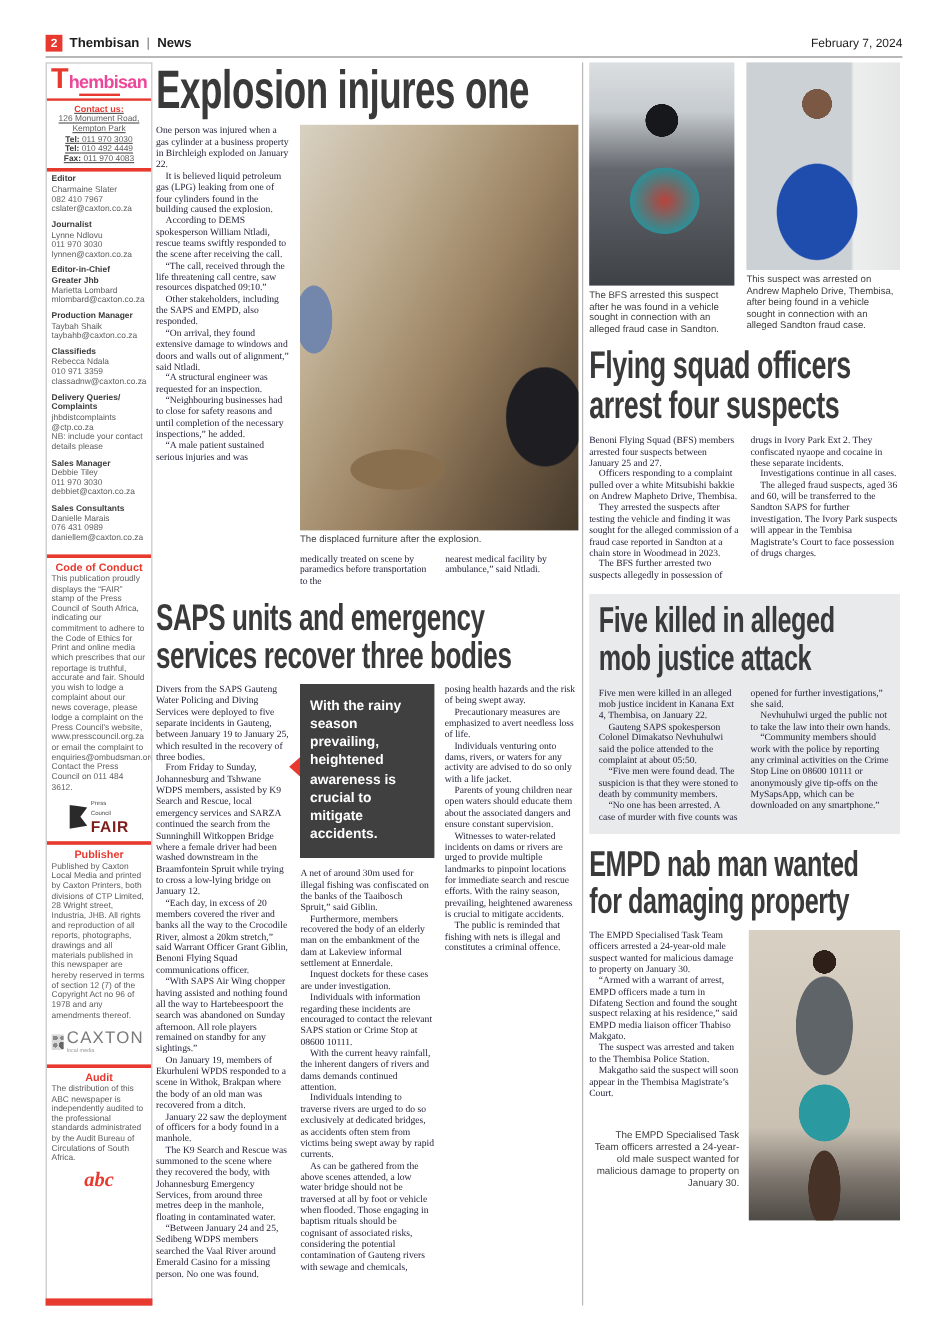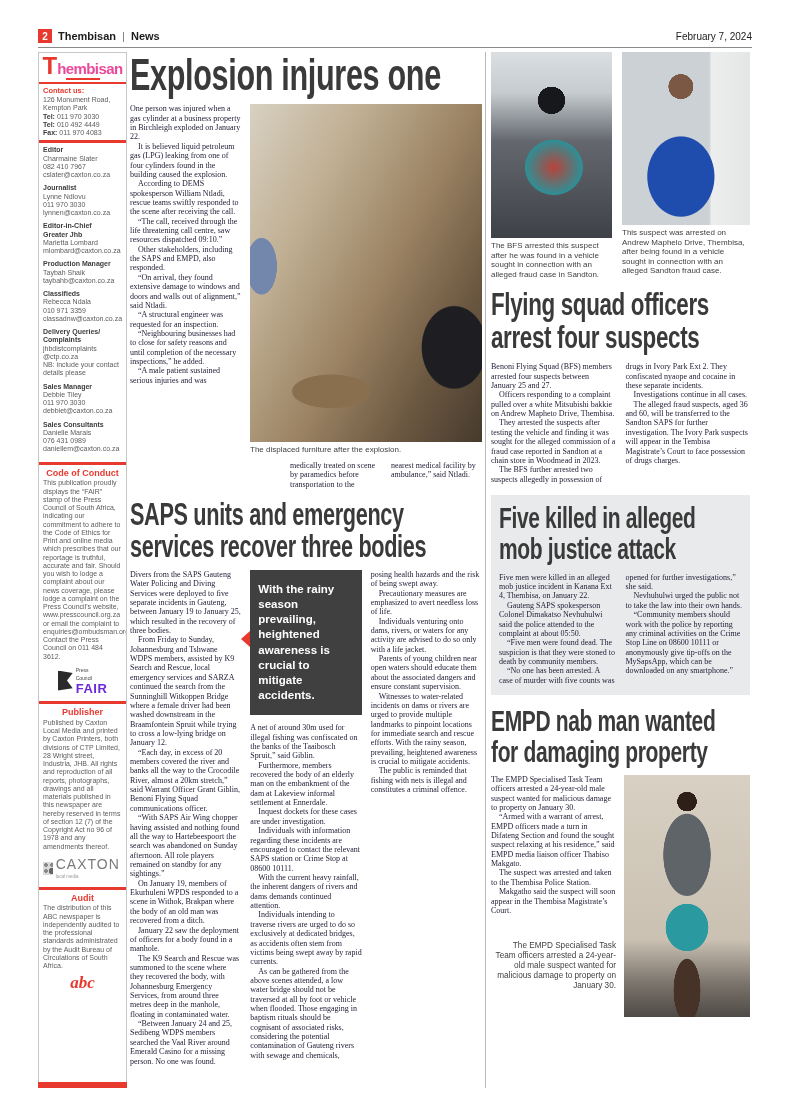--- a/index.html
+++ b/index.html
@@ -21,32 +21,32 @@
   
   .sidebar{position:absolute;left:38px;top:52px;width:89px;height:1036px;
     border:1px solid #c6c6c6;background:#fff;box-sizing:border-box;
     font-family:"Liberation Sans",sans-serif;font-size:7px;line-height:1.18;color:#5c5c5c;overflow:hidden;}
   .logo-box{border-bottom:2px solid #e8392f;padding:3px 2px 2px;text-align:center;}
   .logo-line{display:flex;align-items:flex-end;justify-content:center;}
   .logo-t{color:#e8392f;font-weight:900;font-size:24px;line-height:0.85;font-family:"Liberation Sans",sans-serif;}
   .logo-rest{font-weight:800;font-size:15px;letter-spacing:-0.6px;color:#ec4899;line-height:1;}
   .logo-underline{width:34px;height:2px;background:#e8392f;margin:2px auto 0;}
   .sb-section{padding:3px 4px;}
-  .contact{}
+  .contact{text-align:center;text-decoration:underline;}
   .contact-heading{color:#e8392f;font-weight:bold;font-size:7.5px;}
   .phone-line b{color:#3c3c3c;}
   .red-rule{height:3px;background:#e8392f;}
   .staff-block{margin-bottom:5px;}
   .staff-title{font-weight:bold;color:#3c3c3c;}
   .sb-red-heading{color:#e8392f;font-weight:bold;font-size:9px;margin-bottom:1px;text-align:center;}
   .fair-logo{display:flex;align-items:center;justify-content:center;gap:3px;margin:5px 0 3px;}
   .fair-flag{width:15px;height:20px;background:#2a2a2a;
     clip-path:polygon(0 0,100% 12%,62% 50%,100% 88%,0 100%);}
   .fair-top{font-size:5px;color:#444;line-height:1.05;}
-  .fair-word{font-size:13px;font-weight:bold;color:#6d28d9;letter-spacing:0.5px;line-height:1;}
+  .fair-word{font-size:13px;font-weight:bold;color:#7f1d1d;letter-spacing:0.5px;line-height:1;}
   .caxton-logo{display:flex;align-items:center;gap:3px;margin:5px 0 3px;}
   .caxton-mark{width:13px;height:13px;
     background:radial-gradient(circle 2px at 3px 3px,#888 99%,transparent),
                radial-gradient(circle 2px at 9px 3px,#888 99%,transparent),
                radial-gradient(circle 2px at 3px 9px,#888 99%,transparent),
                radial-gradient(circle 3px at 9px 9px,#666 99%,transparent),#d9d9d9;}
   .caxton-word{font-size:14px;color:#7a7a7a;letter-spacing:1px;}
   .caxton-sub{font-size:4.5px;color:#9a9a9a;}
   .abc-word{color:#e8392f;font-weight:900;font-style:italic;font-size:17px;
     font-family:"Liberation Serif",serif;text-align:center;margin:3px 0 2px;}
@@ -65,21 +65,21 @@
   
   .main{position:absolute;left:130px;top:52px;width:352px;}
   .explosion-headline{font-size:45px;transform:scaleX(0.68);width:147%;margin:2px 0 6px;}
   .explosion-grid{display:grid;grid-template-columns:112px 1fr;column-gap:8px;}
   .photo-explosion{height:338px;
     background:
       radial-gradient(ellipse 55px 70px at 88% 72%,#1d1d22 0%,#1d1d22 58%,transparent 60%),
       radial-gradient(ellipse 26px 48px at 5% 48%,#7387ad 0%,#7387ad 58%,transparent 60%),
       radial-gradient(ellipse 70px 30px at 35% 85%,#8a6f4e 0%,#8a6f4e 55%,transparent 57%),
       linear-gradient(118deg,#d8d1c2 0%,#bfae92 28%,#9a8262 55%,#6d5942 78%,#463a2d 100%);}
-  .cont-grid{display:grid;grid-template-columns:1fr 1fr;column-gap:10px;margin-top:6px;margin-left:40px;}
+  .cont-grid{display:grid;grid-template-columns:1fr 1fr;column-gap:10px;margin-top:6px;}
   .saps-section{margin-top:10px;}
   .saps-headline{font-size:31px;}
   .saps-cols{column-count:3;column-gap:9px;column-fill:auto;height:505px;margin-top:7px;}
   .pull-quote{background:#404040;color:#fff;font-family:"Liberation Sans",sans-serif;
     font-weight:bold;font-size:11.5px;line-height:1.32;padding:12px 8px;margin:8px 0;
     break-inside:avoid;position:relative;}
   .pull-quote::before{content:"";position:absolute;left:-9px;top:42%;
     border-top:8px solid transparent;border-bottom:8px solid transparent;
     border-right:9px solid #e8392f;}
   

